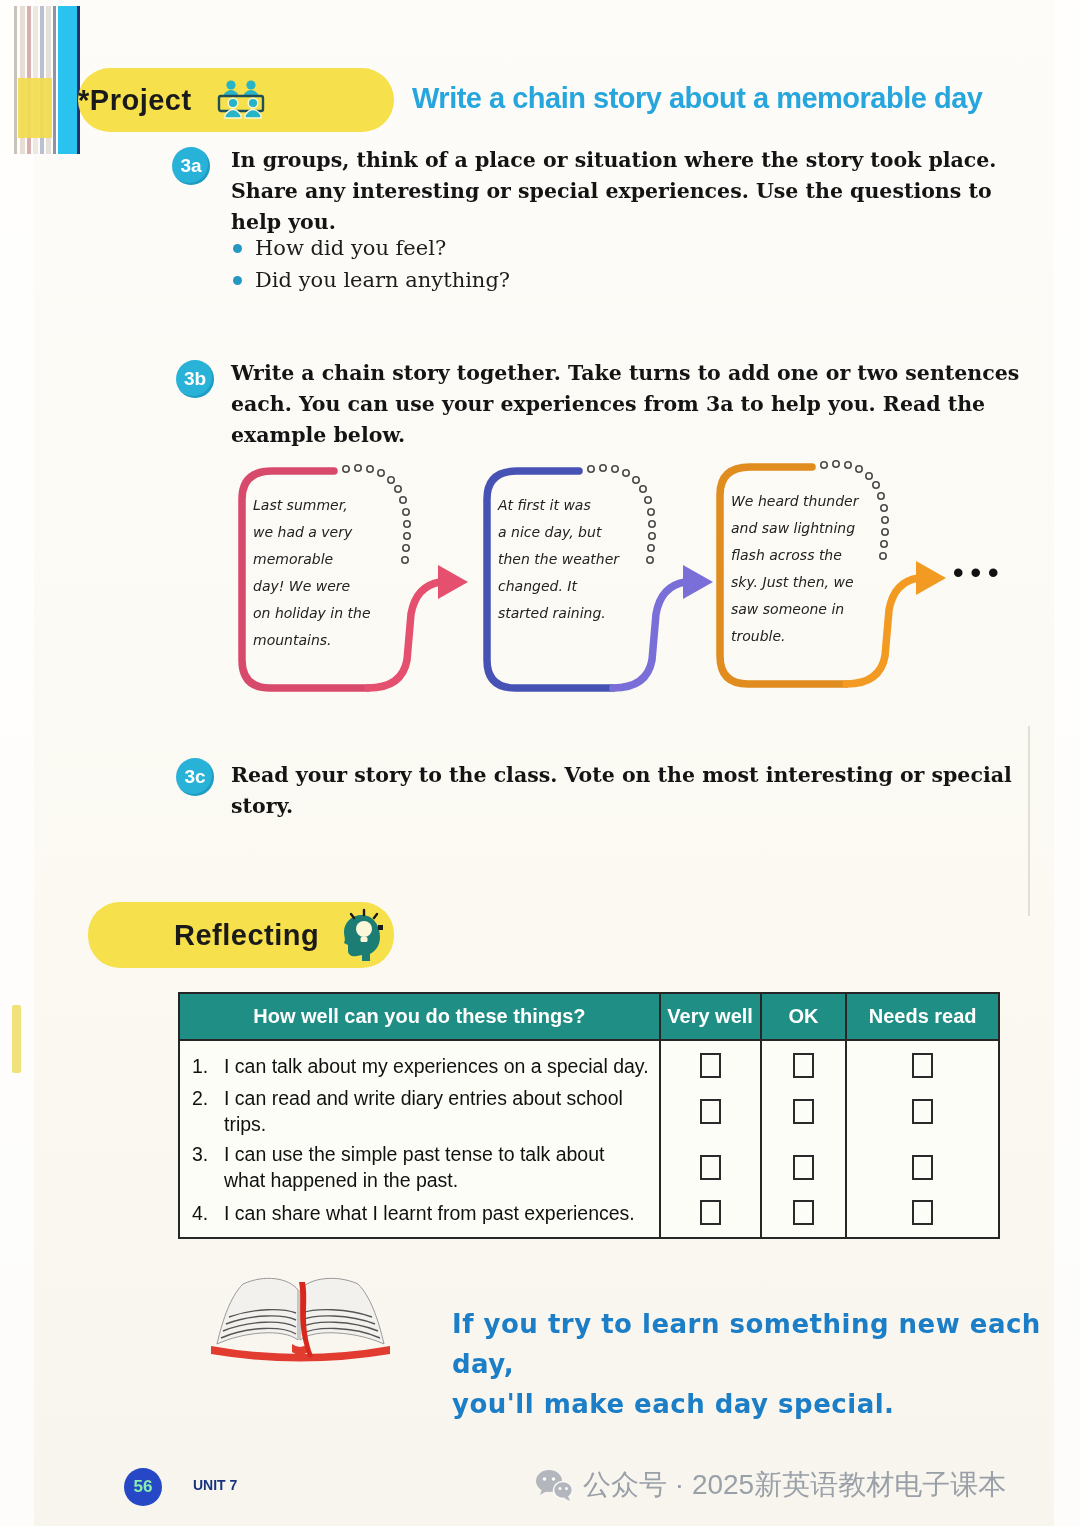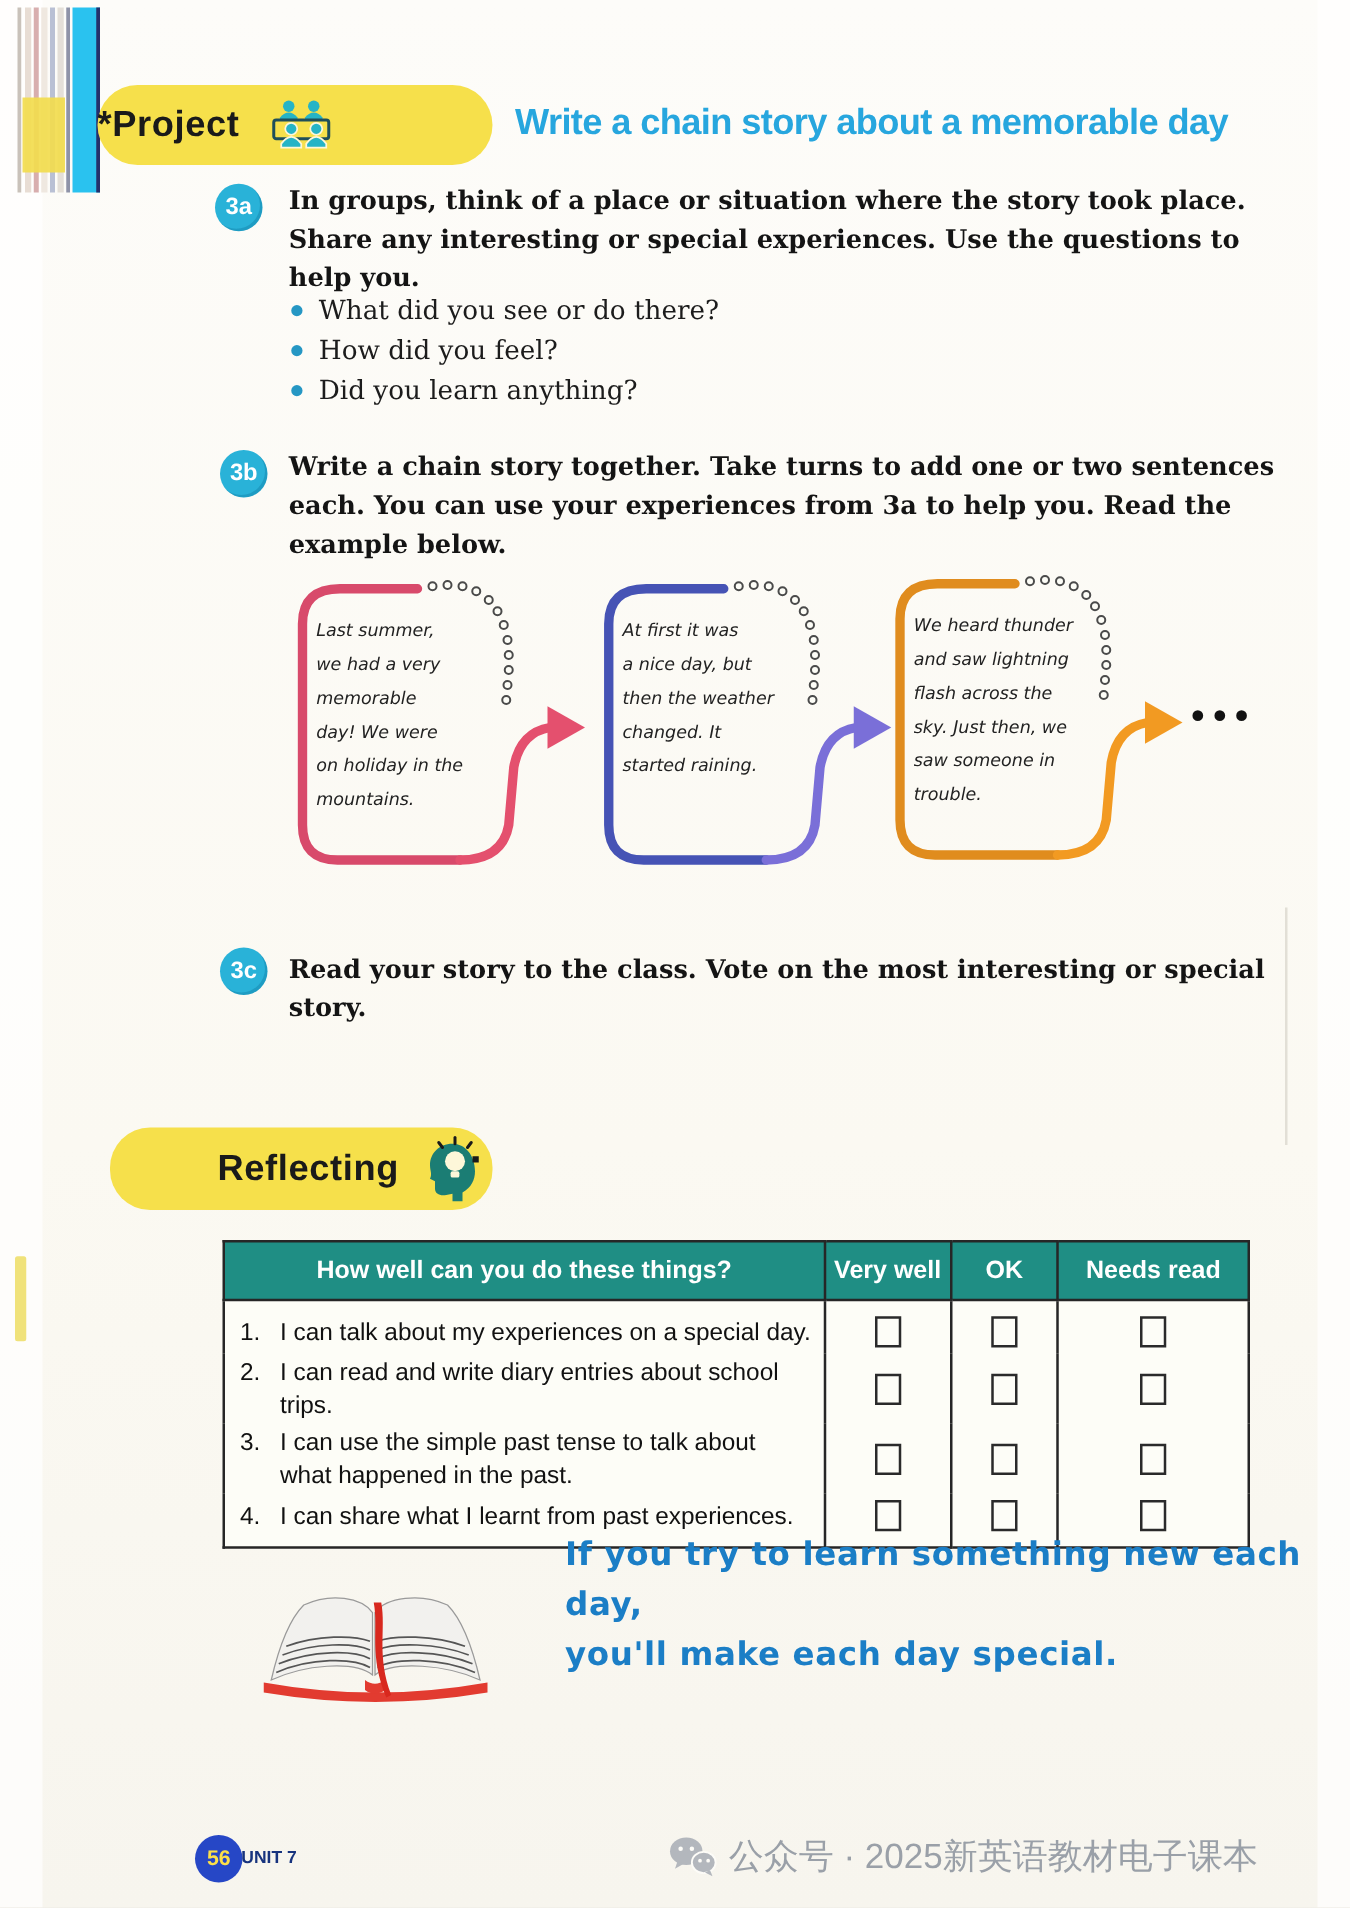--- a/index.html
+++ b/index.html
@@ -67,26 +67,26 @@
   .q-cell { font-size:19.5px; line-height:26px; color:#111; padding-left:12px !important; }
   .q-cell .row-line { display:flex; gap:8px; }
   .q-cell .num { flex:0 0 24px; }
   .q-cell .q-text { white-space:pre-line; }
   .row-first td { padding-top:9px; }
   .row-last td { padding-bottom:9px; }
   .cb { width:21px; height:25px; border:2.5px solid #2a2a2a; margin:3px auto; background:transparent; }
 
   
   .book-icon { position:absolute; left:203px; top:1266px; }
-  .quote { position:absolute; left:452px; top:1224px; font-family:"DejaVu Sans", sans-serif;
+  .quote { position:absolute; left:452px; top:1304px; font-family:"DejaVu Sans", sans-serif;
     font-weight:bold; font-size:26px; line-height:40px; color:var(--quote-blue); letter-spacing:.5px; }
 
   
-  .page-num { position:absolute; left:156px; top:1468px; width:38px; height:38px; border-radius:50%;
-    background:var(--pagenum-blue); color:#fde047; font-weight:bold; font-size:17px;
+  .page-num { position:absolute; left:124px; top:1468px; width:38px; height:38px; border-radius:50%;
+    background:var(--pagenum-blue); color:#86efac; font-weight:bold; font-size:17px;
     display:flex; align-items:center; justify-content:center; }
   .unit-label { position:absolute; left:193px; top:1477px; font-weight:bold; font-size:14px; color:var(--unit-navy); }
   .watermark { position:absolute; left:534px; top:1466px; display:flex; align-items:center; gap:9px;
     color:var(--watermark-gray); font-size:28px; }
 </style>
 </head>
 <body>
 
 <div class="page">
 
@@ -119,24 +119,20 @@
       <path d="M11 38 Q19 27 27 38 V41 H11 Z" fill="#26b4c6" stroke="#fdf7d9" stroke-width="1.4"></path>
       <circle cx="39" cy="26" r="4.8" fill="#26b4c6" stroke="#fdf7d9" stroke-width="1.4"></circle>
       <path d="M31 38 Q39 27 47 38 V41 H31 Z" fill="#26b4c6" stroke="#fdf7d9" stroke-width="1.4"></path>
     </svg>
   </div>
   <h1 class="page-title">Write a chain story about a memorable day</h1>
 
   <span class="badge" style="left:172px;top:147px">3a</span>
   <p class="task-text" style="top:145px">In groups, think of a place or situation where the story took place. Share any interesting or special experiences. Use the questions to help you.</p>
   <ul class="q-list">
-    <li>
-      <span class="q-dot"></span>
-      <span>What did you see or do there?</span>
-    </li>
     <li>
       <span class="q-dot"></span>
       <span>How did you feel?</span>
     </li>
     <li>
       <span class="q-dot"></span>
       <span>Did you learn anything?</span>
     </li>
   </ul>
 

